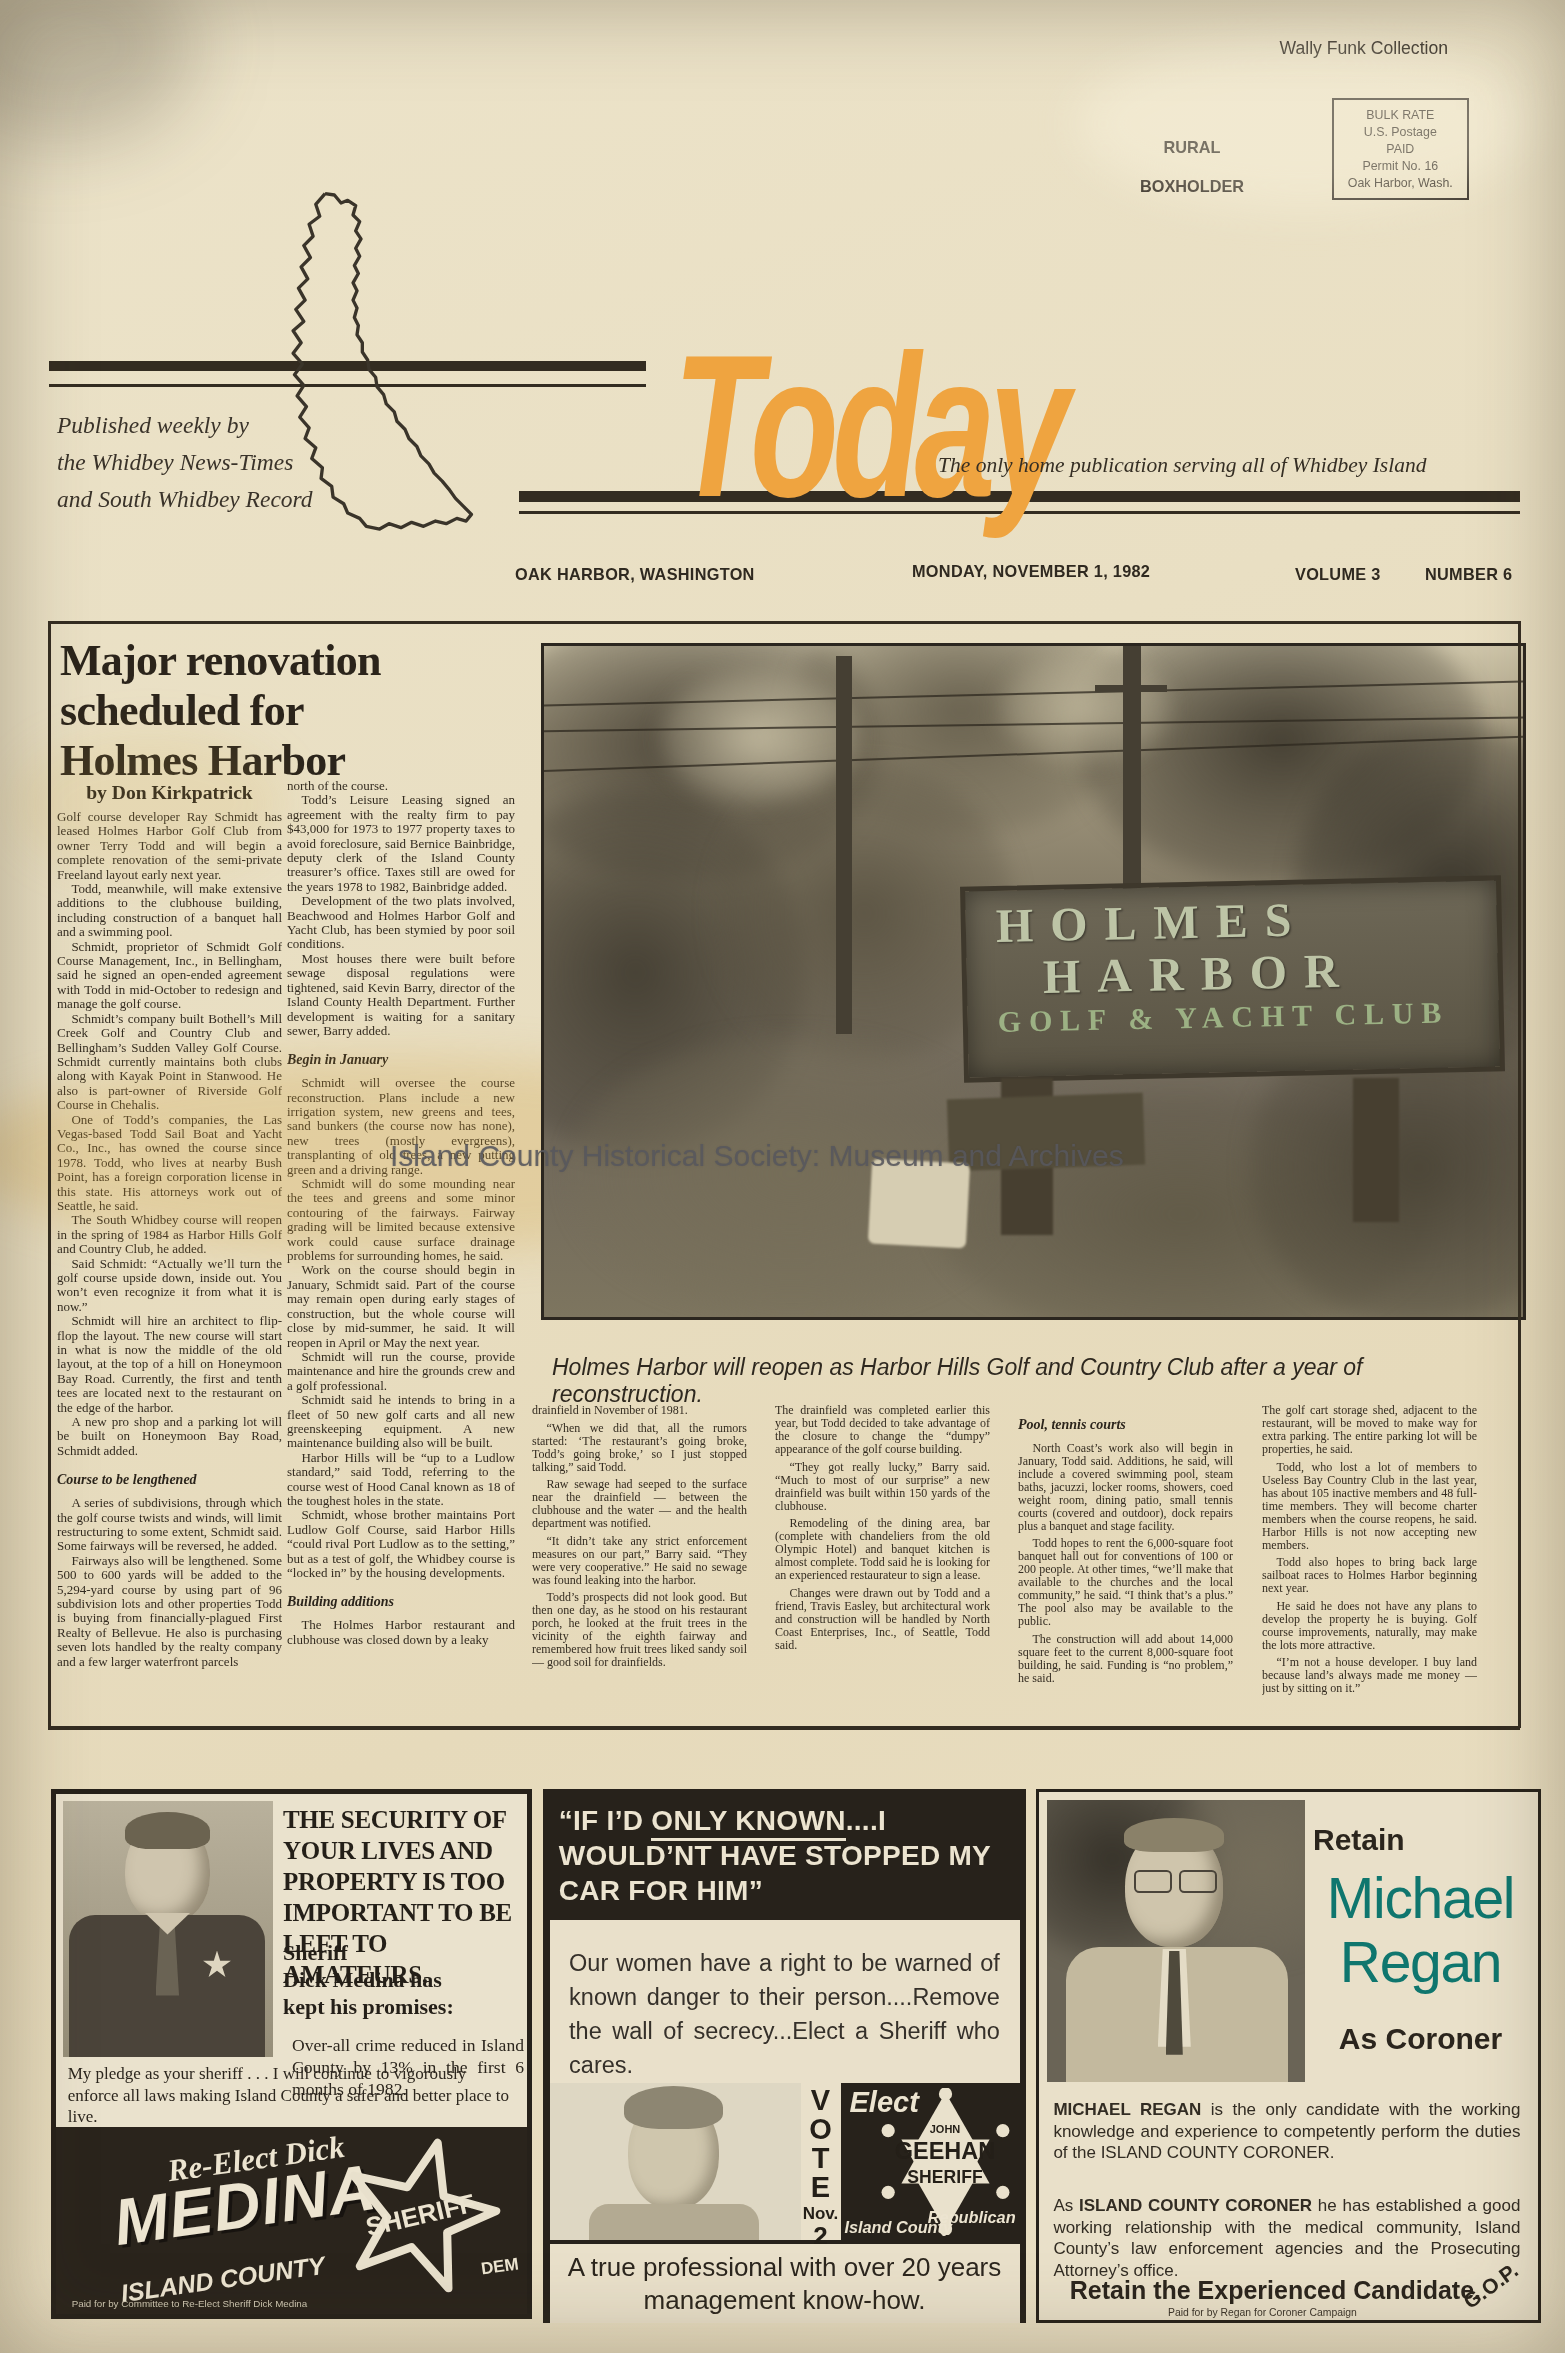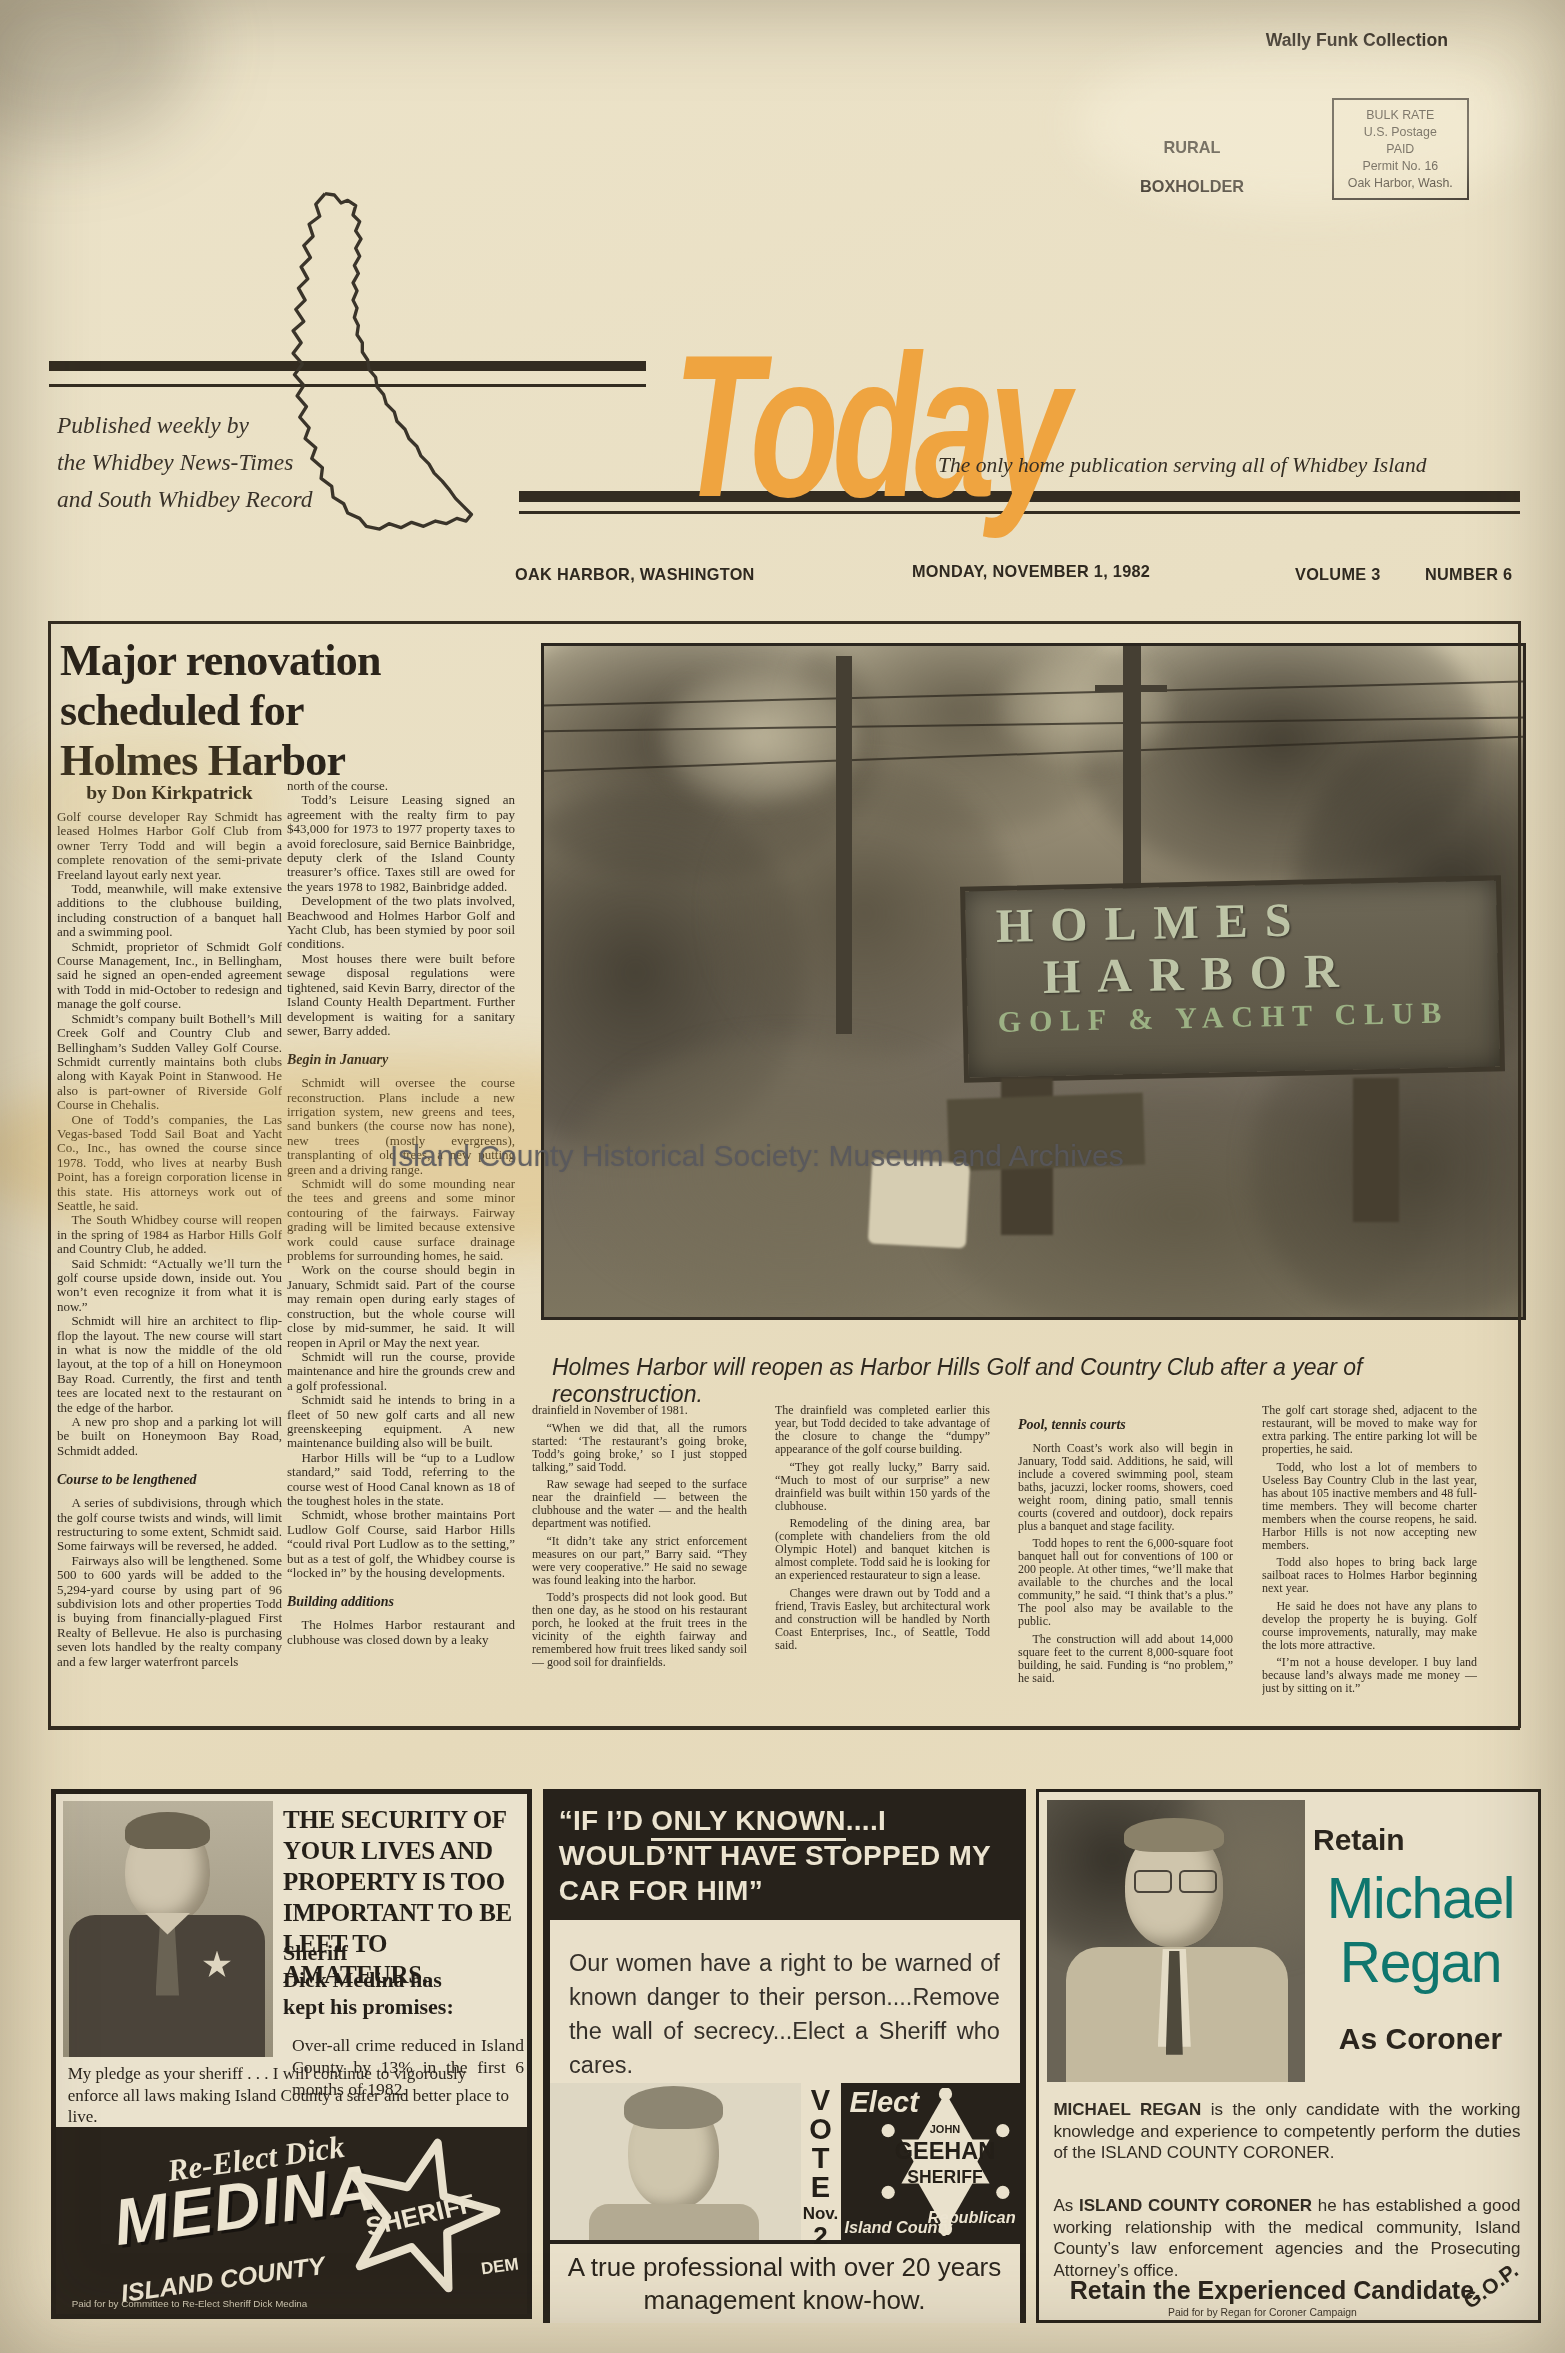--- a/index.html
+++ b/index.html
@@ -4,21 +4,21 @@
 <style>
   html,body{margin:0;padding:0;background:#57524a;}
   .page{position:relative;width:1566px;height:2354px;overflow:hidden;
         background:linear-gradient(160deg,#ece3c9 0%,#e9dfc3 35%,#e6dabb 65%,#eae0c5 100%);
         font-family:"Liberation Serif",serif;color:#2e2820;}
   .abs{position:absolute;}
   .vignette{position:absolute;inset:0;box-shadow:inset 0 0 91px rgba(70,58,35,.38);pointer-events:none;z-index:90;}
   .stain{position:absolute;border-radius:50%;filter:blur(22px);pointer-events:none;z-index:1;}
   .rule{position:absolute;background:#332c21;z-index:3;}
   
-  .collection{font-family:"Liberation Sans",sans-serif;font-weight:bold;font-size:17.6px;color:#2b251d;}
+  .collection{font-family:"Liberation Sans",sans-serif;font-weight:normal;font-size:17.6px;color:#2b251d;margin-top:8px;}
   .mailbox{font-family:"Liberation Sans",sans-serif;font-weight:bold;font-size:16.3px;line-height:22px;text-align:center;color:#322b22;}
   .bulk{border:2.6px solid #3a332a;padding:6.5px 7.8px;font-family:"Liberation Sans",sans-serif;font-size:12.4px;line-height:17px;text-align:center;color:#3a332a;}
   .bulk p{margin:0;text-indent:0;}
   .pubweek{font-style:italic;font-size:23.5px;line-height:37px;color:#3a332a;}
   .pubweek p{margin:0;text-indent:0;}
   .orange1{font-family:"Liberation Sans",sans-serif;color:#efa440;font-size:134px;line-height:1;letter-spacing:-3.3px;z-index:5;}
   .orange2{font-family:"Liberation Sans",sans-serif;color:#efa440;font-size:202px;line-height:1;font-weight:bold;font-style:italic;letter-spacing:-9px;transform:scaleX(.72);transform-origin:left top;z-index:5;}
   .tagline{font-style:italic;font-size:21.5px;color:#352e24;z-index:6;}
   .dateline{font-family:"Liberation Sans",sans-serif;font-weight:bold;font-size:16.3px;color:#2f2920;letter-spacing:0.3px;z-index:6;}
   

